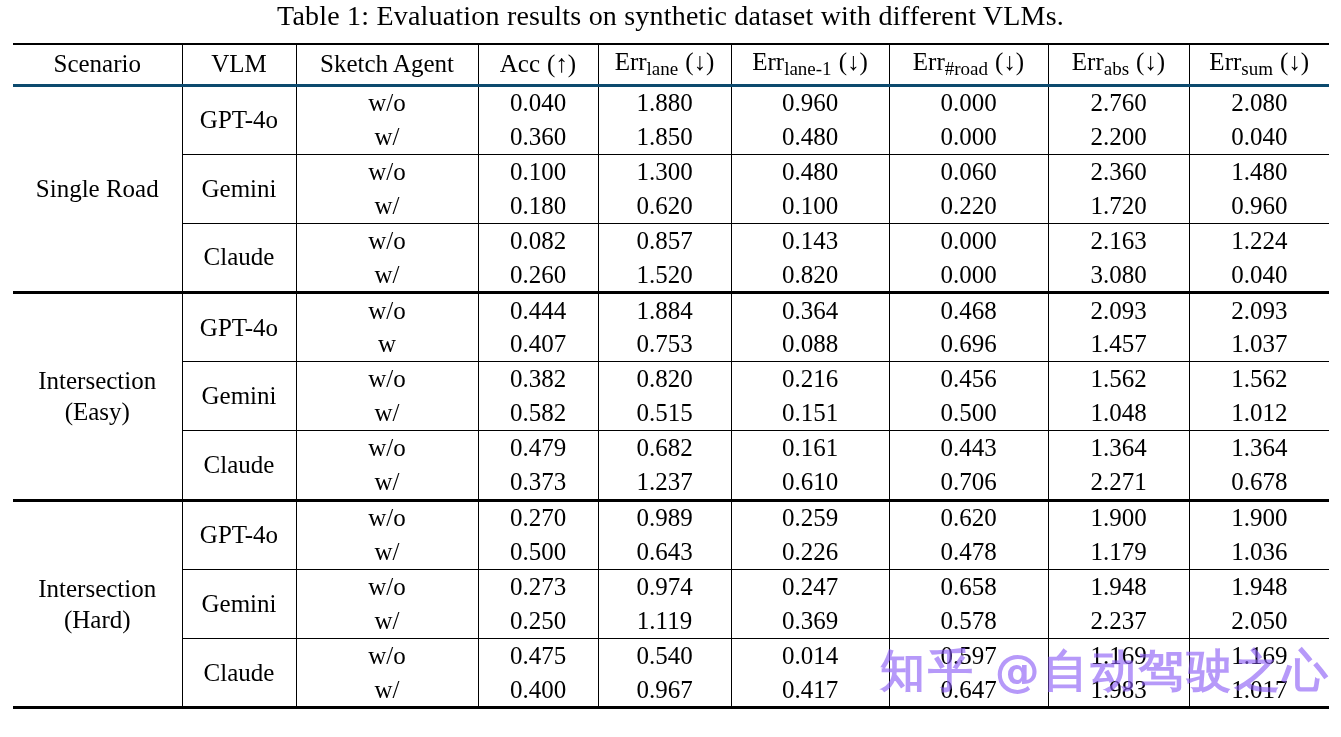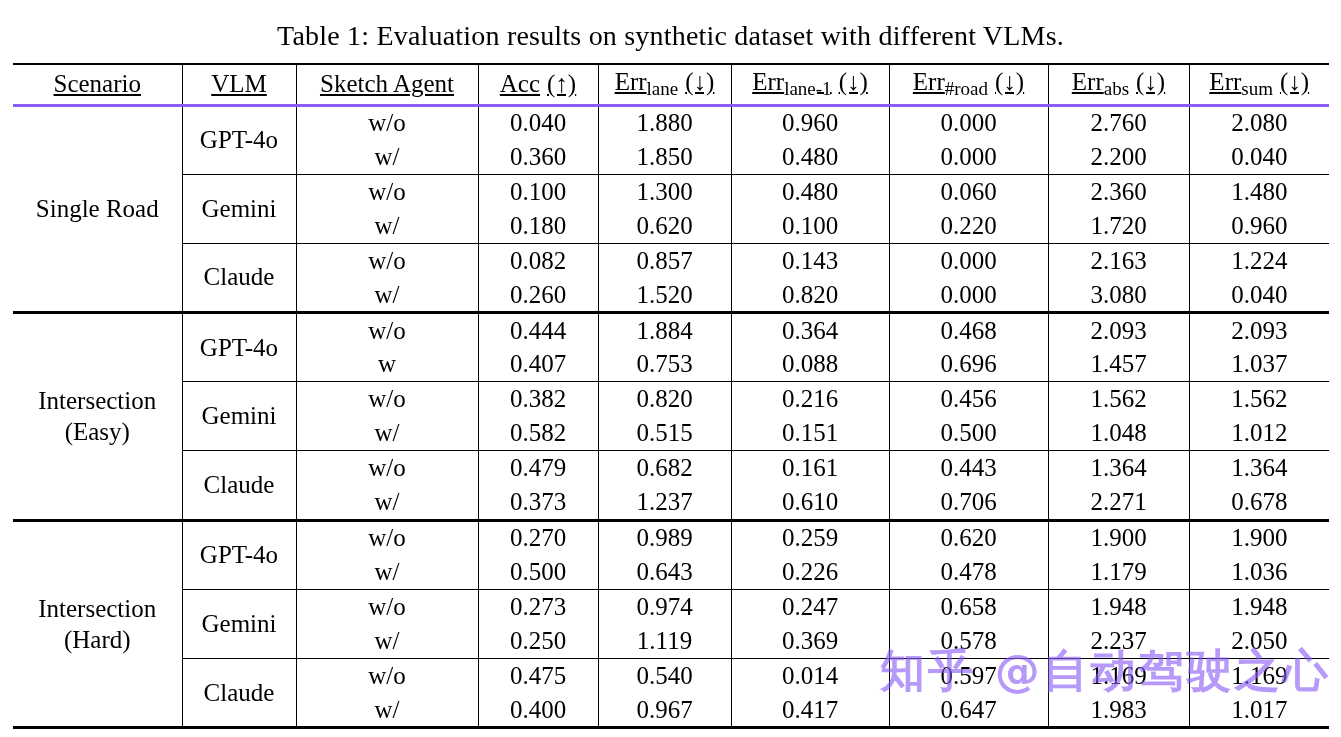--- a/index.html
+++ b/index.html
@@ -5,30 +5,30 @@
   html, body { margin: 0; padding: 0; }
   body {
     width: 1341px; height: 737px;
     background: #ffffff; color: #000;
     font-family: "Liberation Serif", serif;
     position: relative; overflow: hidden;
   }
   .title {
     text-align: center;
     font-size: 28px;
-    padding-top: 20px;
+    padding-top: 0;
     letter-spacing: 0.2px;
   }
   table {
     border-collapse: collapse;
     table-layout: fixed;
     width: 1316px;
     margin: 11px 0 0 13px;
   }
-  thead { border-top: 2.5px solid #000; border-bottom: 3px solid #8b5cf6; text-decoration: underline; }
+  thead { border-top: 2.5px solid #000; border-bottom: 3px solid #0c4a6e; }
   tbody.section { border-top: 3px solid #000; }
   tbody.section.last { border-bottom: 3px solid #000; }
   th, td {
     padding: 0;
     text-align: center;
     vertical-align: middle;
     font-weight: normal;
     font-size: 25px;
     overflow: hidden;
   }

